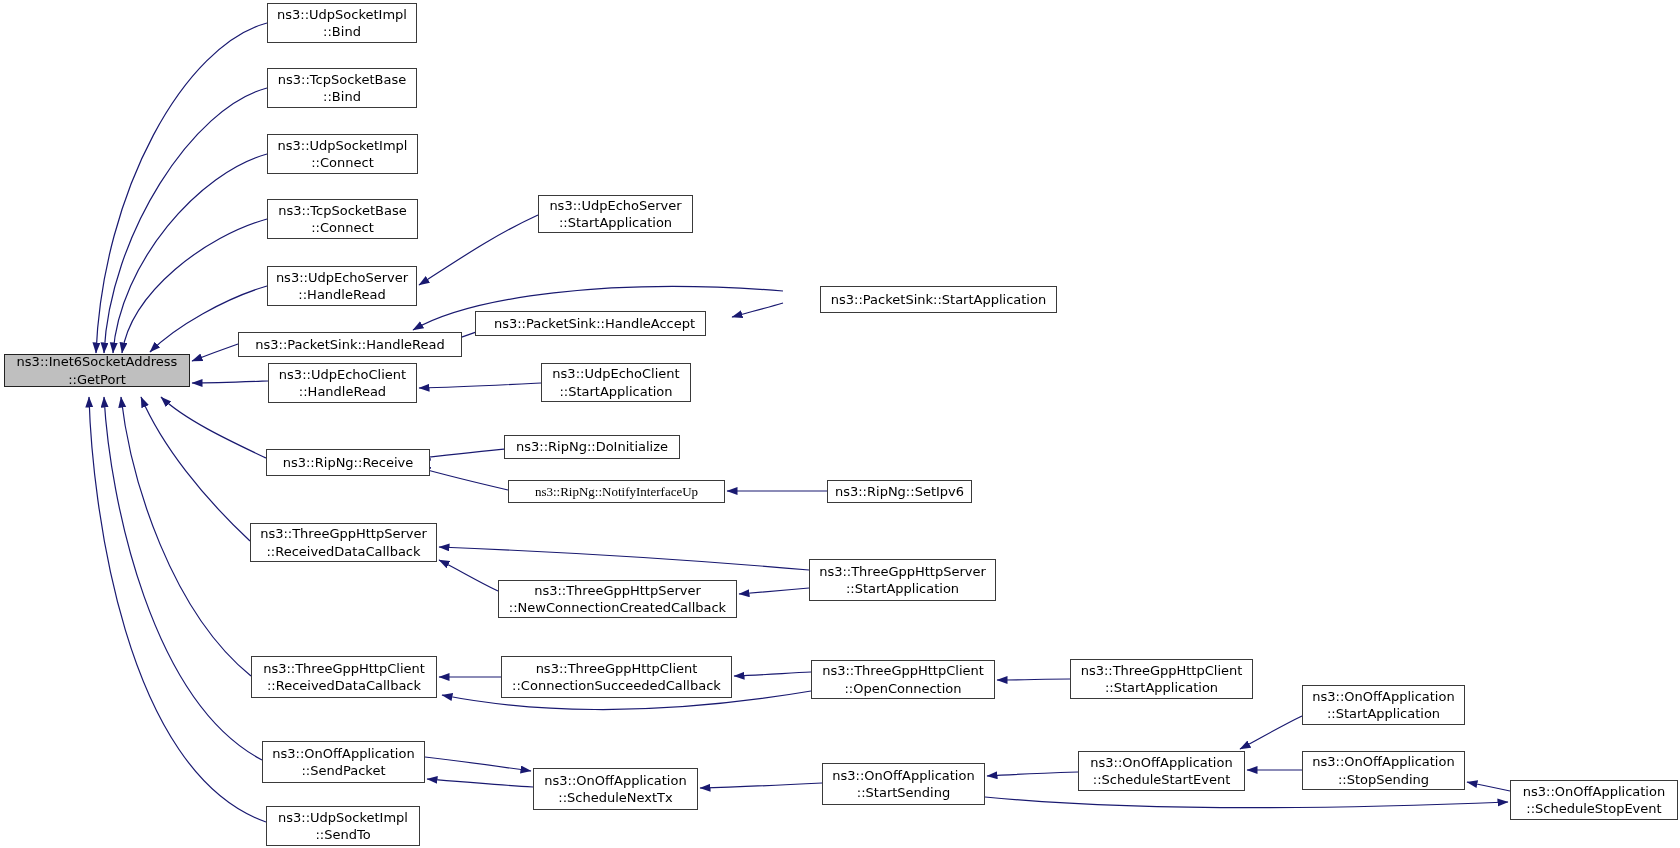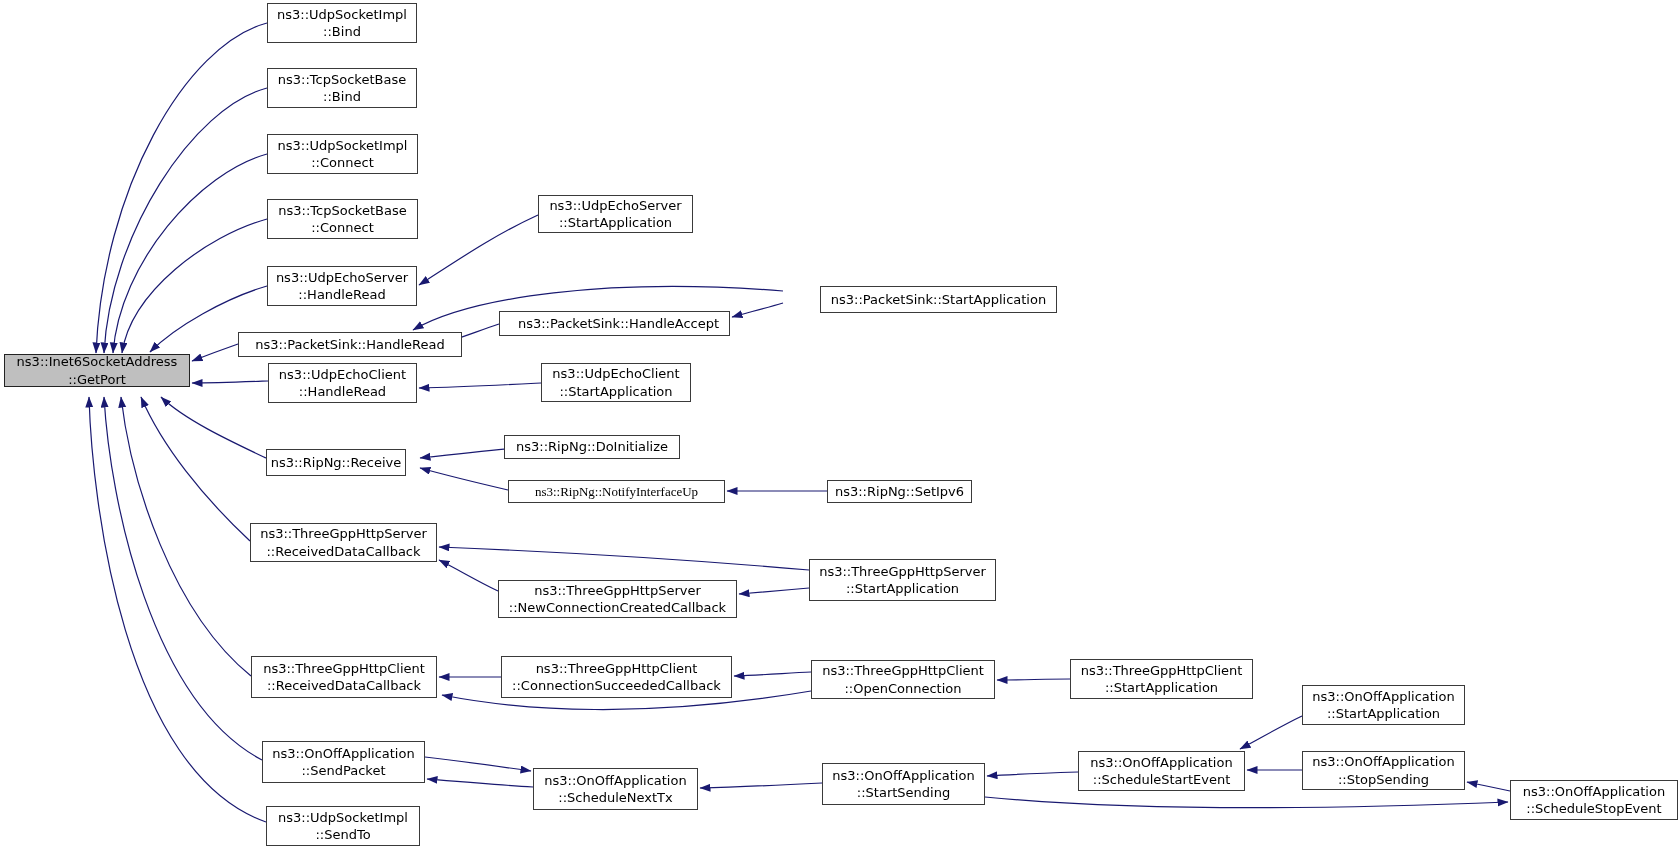--- a/index.html
+++ b/index.html
@@ -69,32 +69,32 @@
 ::Bind</div>
       <div class="node" style="left: 267px; top: 134px; width: 151px; height: 40px;">ns3::UdpSocketImpl
 ::Connect</div>
       <div class="node" style="left: 267px; top: 199px; width: 151px; height: 40px;">ns3::TcpSocketBase
 ::Connect</div>
       <div class="node" style="left: 267px; top: 266px; width: 150px; height: 40px;">ns3::UdpEchoServer
 ::HandleRead</div>
       <div class="node" style="left: 238px; top: 332px; width: 224px; height: 25px;">ns3::PacketSink::HandleRead</div>
       <div class="node" style="left: 268px; top: 363px; width: 149px; height: 40px;">ns3::UdpEchoClient
 ::HandleRead</div>
-      <div class="node" style="left: 266px; top: 449px; width: 140px; height: 27px;">ns3::RipNg::Receive</div>
+      <div class="node" style="left: 266px; top: 449px; width: 164px; height: 27px;">ns3::RipNg::Receive</div>
       <div class="node" style="left: 250px; top: 523px; width: 187px; height: 39px;">ns3::ThreeGppHttpServer
 ::ReceivedDataCallback</div>
       <div class="node" style="left: 251px; top: 656px; width: 186px; height: 42px;">ns3::ThreeGppHttpClient
 ::ReceivedDataCallback</div>
       <div class="node" style="left: 262px; top: 741px; width: 163px; height: 42px;">ns3::OnOffApplication
 ::SendPacket</div>
       <div class="node" style="left: 266px; top: 806px; width: 154px; height: 40px;">ns3::UdpSocketImpl
 ::SendTo</div>
       <div class="node" style="left: 538px; top: 195px; width: 155px; height: 38px;">ns3::UdpEchoServer
 ::StartApplication</div>
-      <div class="node" style="left: 499px; top: 311px; width: 231px; height: 25px; padding-left: 8px;">ns3::PacketSink::HandleAccept</div>
+      <div class="node" style="left: 475px; top: 311px; width: 231px; height: 25px; padding-left: 8px;">ns3::PacketSink::HandleAccept</div>
       <div class="node" style="left: 541px; top: 363px; width: 150px; height: 39px;">ns3::UdpEchoClient
 ::StartApplication</div>
       <div class="node" style="left: 504px; top: 435px; width: 176px; height: 24px;">ns3::RipNg::DoInitialize</div>
       <div class="node" style="left: 508px; top: 480px; width: 217px; height: 23px; font-family: Liberation Serif, serif;">ns3::RipNg::NotifyInterfaceUp</div>
       <div class="node" style="left: 498px; top: 580px; width: 239px; height: 38px;">ns3::ThreeGppHttpServer
 ::NewConnectionCreatedCallback</div>
       <div class="node" style="left: 501px; top: 656px; width: 231px; height: 42px;">ns3::ThreeGppHttpClient
 ::ConnectionSucceededCallback</div>
       <div class="node" style="left: 533px; top: 768px; width: 165px; height: 42px;">ns3::OnOffApplication
 ::ScheduleNextTx</div>

